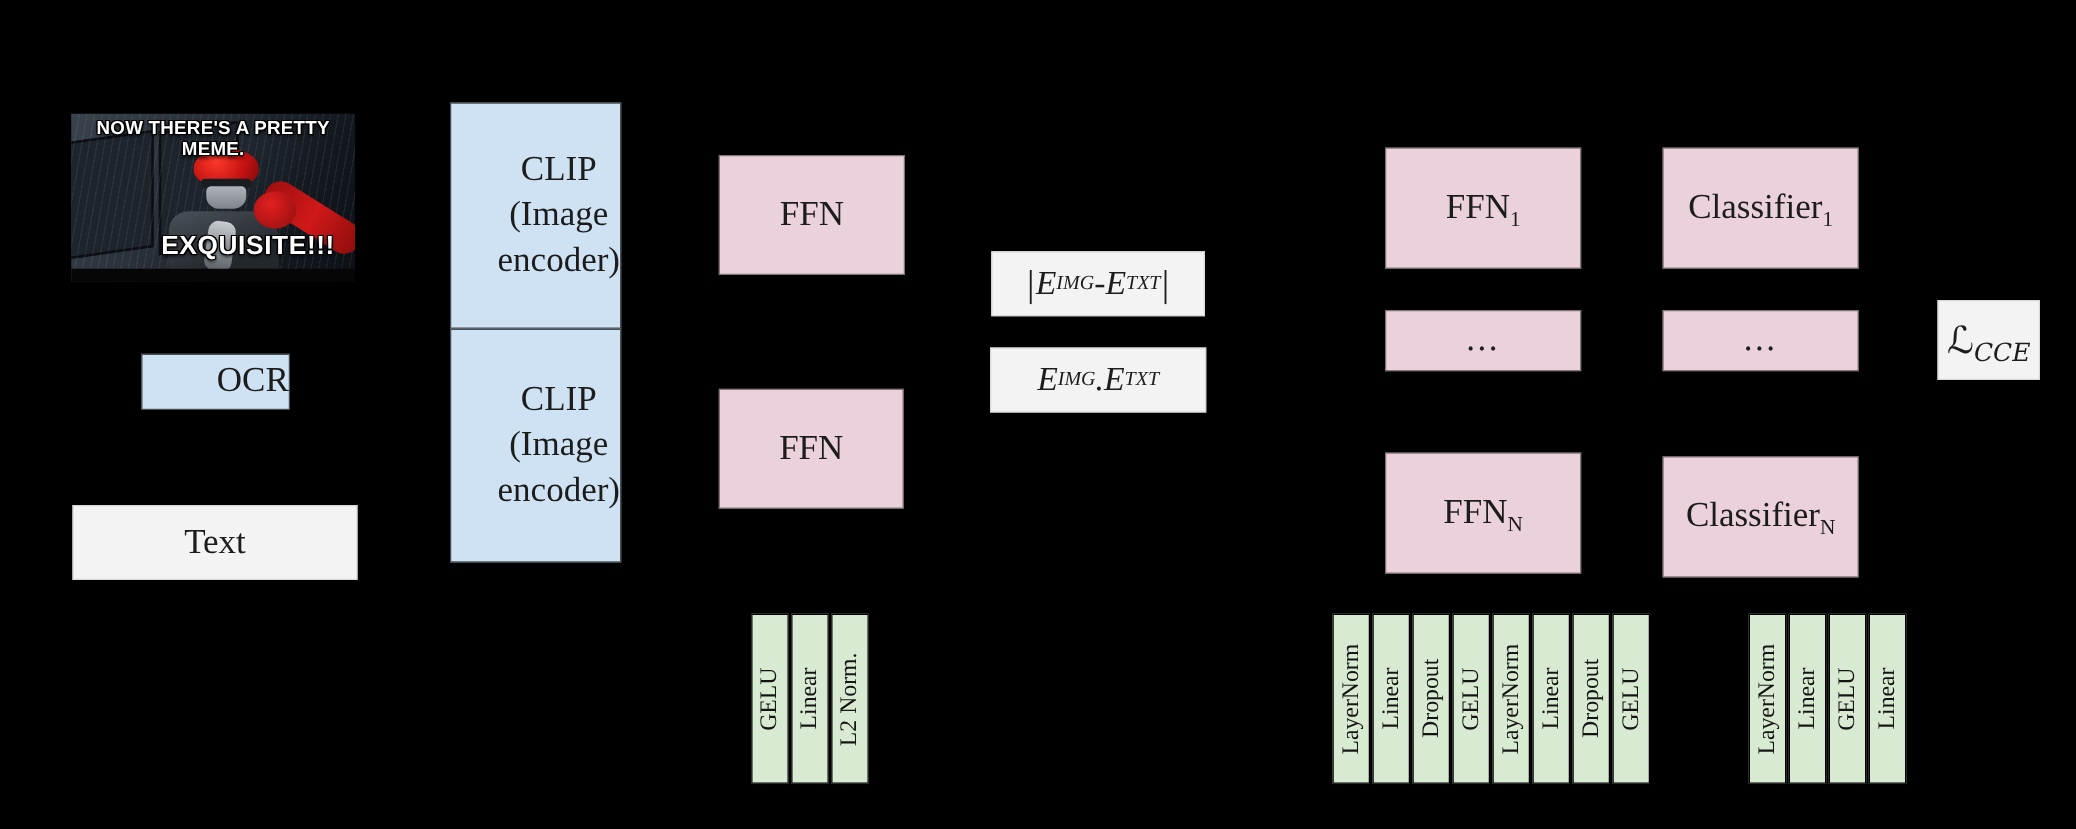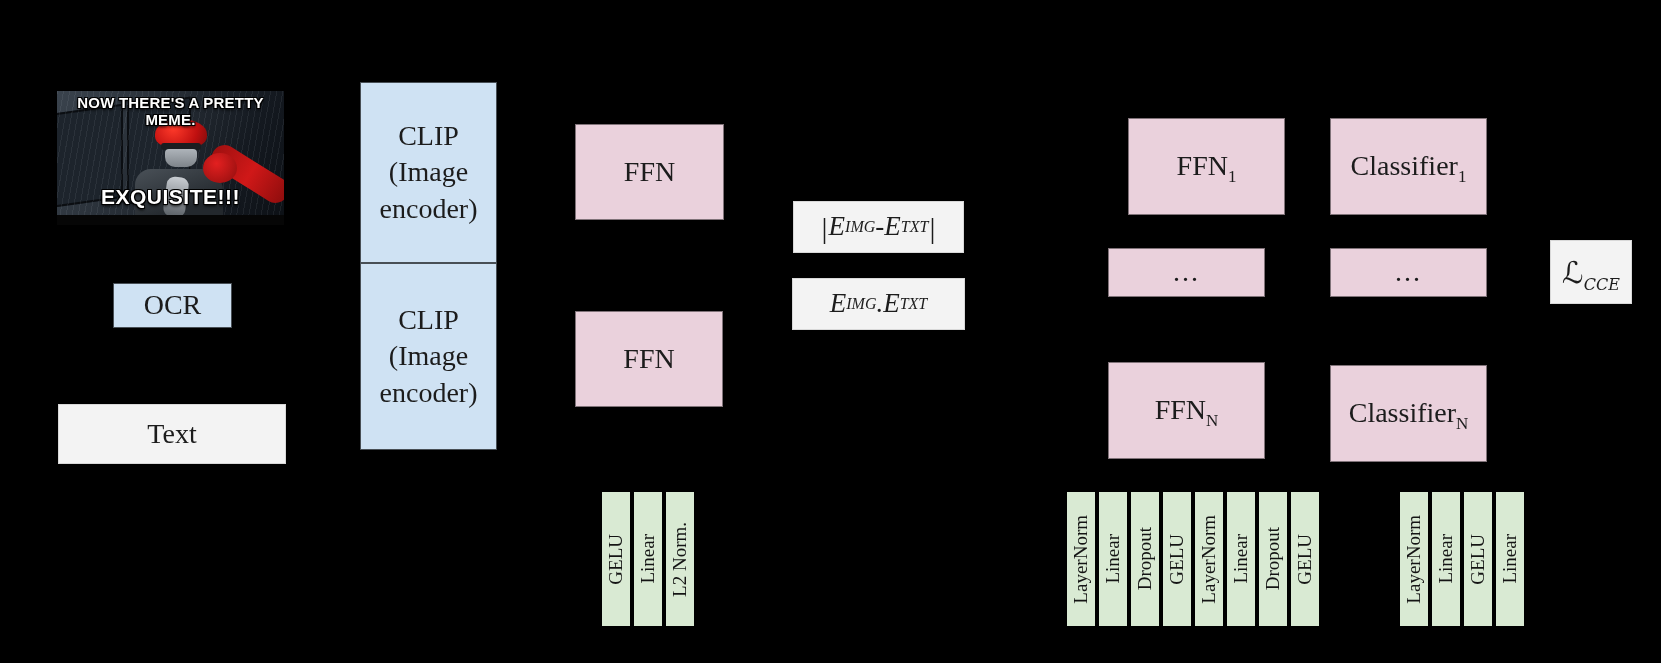--- a/index.html
+++ b/index.html
@@ -1,28 +1,28 @@
 <!DOCTYPE html>
 <html style="--blue: #cfe2f3; --pink: #ead1dc; --green: #d9ead3; --light: #f3f3f3; --background: #000000;"><head>
 <meta charset="utf-8">
 <style>
   html,body{margin:0;padding:0;background:#000;}
   #canvas{position:relative;width:1661px;height:663px;background:#000;overflow:hidden;
           font-family:"Liberation Serif", serif;}
   .box{position:absolute;display:flex;align-items:center;justify-content:center;
        color:#1c1c1c;font-size:28px;line-height:1.3;text-align:center;box-sizing:border-box;}
-  .blue{background:var(--blue,#cfe2f3);border:1px solid rgba(0,0,0,.65);}
+  .blue{background:var(--blue,#cfe2f3);border:1px solid rgba(0,0,0,.65);justify-content:flex-end;}
   .pink{background:var(--pink,#ead1dc);border:1px solid rgba(0,0,0,.45);}
   .light{background:var(--light,#f3f3f3);border:1px solid #d8d8d8;}
   .nsub{font-size:17px;font-style:normal;line-height:0;}
   .formula{font-style:italic;font-size:27px;}
   .formula sub{font-size:16px;line-height:0;}
   .formula .bar{font-style:normal;font-size:30px;padding:0 1px;}
   .loss{font-size:30px;font-family:"DejaVu Serif","DejaVu Sans",serif;font-style:italic;}
-  .loss sub{font-size:16px;line-height:0;}
+  .loss sub{font-size:20px;line-height:0;}
   .dots{letter-spacing:2px;font-size:28px;}
   .stack{position:absolute;display:flex;gap:2px;}
   .strip{width:28px;height:134px;background:var(--green,#d9ead3);border:1px solid #000;
          display:flex;align-items:center;justify-content:center;box-sizing:content-box;}
   .strip span{writing-mode:vertical-rl;transform:rotate(180deg);font-size:19px;color:#141414;
               white-space:nowrap;}
   
   .meme{position:absolute;left:57px;top:78px;width:227px;height:134px;overflow:hidden;
         background:linear-gradient(115deg,#3a434d 0%,#272e36 40%,#141920 75%,#0c1015 100%);margin-top:13px;}
   .meme .rain{position:absolute;inset:0;
@@ -42,21 +42,21 @@
         linear-gradient(180deg,#aeb4ba,#7e848a);border-radius:4px 4px 10px 10px;}
   .meme .arm{position:absolute;left:150px;top:70px;width:86px;height:26px;background:
         linear-gradient(90deg,#a01010,#d01818 50%,#8f0d0d);border-radius:13px;transform:rotate(32deg);}
   .meme .shoulder{position:absolute;left:146px;top:62px;width:34px;height:30px;background:
         radial-gradient(circle at 40% 35%,#e32020,#8f0d0d);border-radius:50%;}
   .meme .letterbox{position:absolute;left:0;bottom:0;width:100%;height:10px;background:#060606;}
   .meme .cap{position:absolute;left:0;width:100%;text-align:center;color:#fff;
         font-family:"Liberation Sans",sans-serif;font-weight:900;
         text-shadow:-1px -1px 0 #000,1px -1px 0 #000,-1px 1px 0 #000,1px 1px 0 #000,0 2px 3px #000;}
   .cap-top{top:3px;font-size:15px;letter-spacing:.2px;}
-  .cap-bottom{bottom:16px;font-size:21px;letter-spacing:.5px;}
+  .cap-bottom{bottom:16px;font-size:21px;letter-spacing:.5px;padding-left:28px;}
 </style>
 </head>
 <body>
 
 <div id="canvas">
 
   <div class="meme">
     <div class="pane p1"></div>
     <div class="pane p2"></div>
     <div class="rain"></div>
@@ -111,21 +111,21 @@
       <span class="bar">|</span>
   </div>
   <div class="box light formula" style="left:792px;top:278px;width:173px;height:52px;">
     <span>E</span>
       <sub>IMG</sub>
       <span>. </span>
       <span>E</span>
       <sub>TXT</sub>
   </div>
 
-  <div class="box pink" style="left:1108px;top:118px;width:157px;height:97px;margin-left:20px;">
+  <div class="box pink" style="left:1108px;top:118px;width:157px;height:97px;">
     <span><span>FFN</span><sub class="nsub">1</sub></span>
   </div>
   <div class="box pink dots" style="left:1108px;top:248px;width:157px;height:49px;">
     <span>...</span>
   </div>
   <div class="box pink" style="left:1108px;top:330px;width:157px;height:97px;margin-top:32px;">
     <span><span>FFN</span><sub class="nsub">N</sub></span>
   </div>
 
   <div class="box pink" style="left:1330px;top:118px;width:157px;height:97px;">

